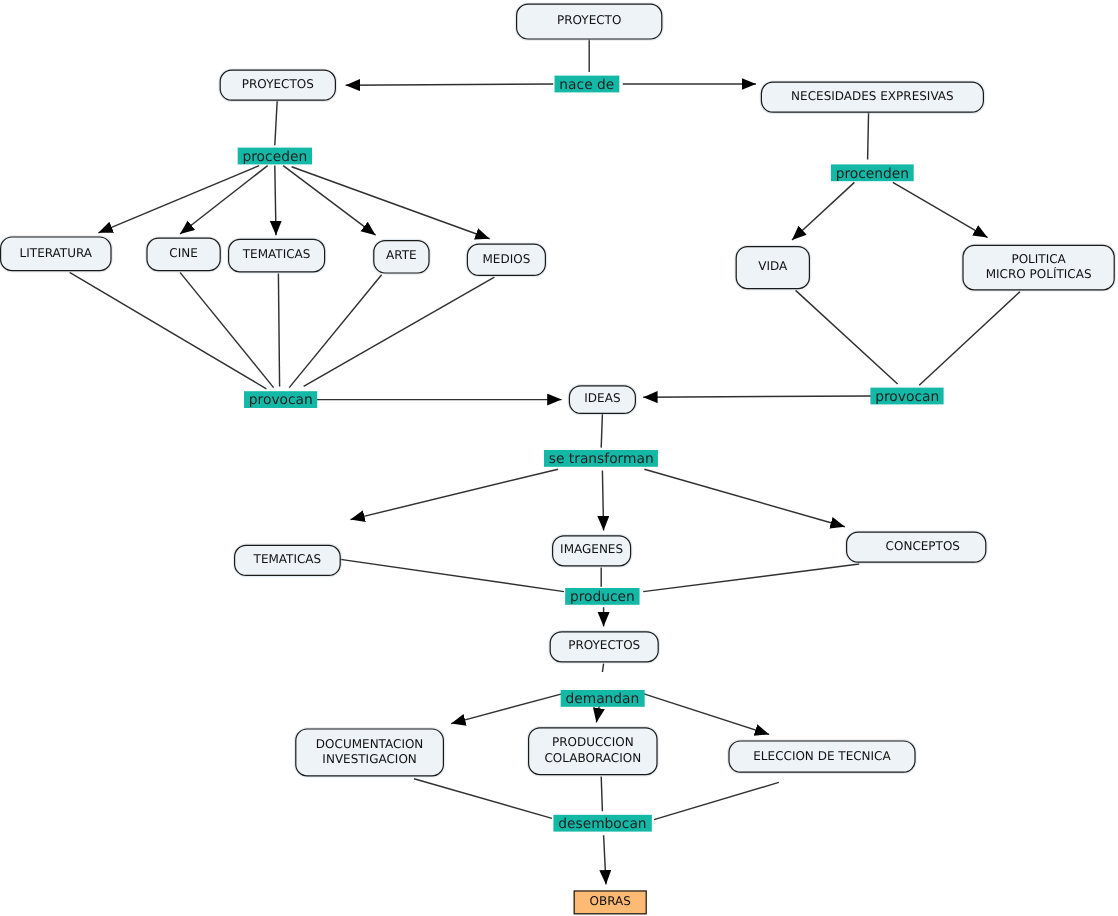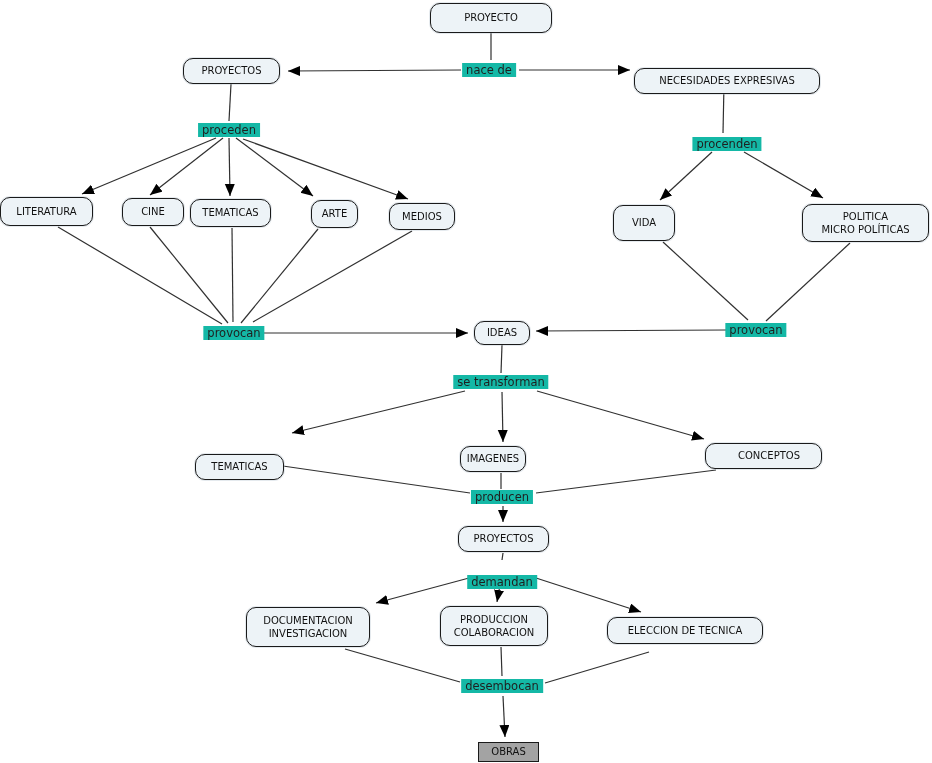--- a/index.html
+++ b/index.html
@@ -10,21 +10,21 @@
     position:absolute;box-sizing:border-box;
     display:flex;align-items:center;justify-content:center;
     text-align:center;
     background:#edf3f7;
     border:1.4px solid #1a1a1a;
     border-radius:10px;
     font-size:10px;line-height:1.35;color:#111;
     padding:2px 5px;white-space:pre-line;
     box-shadow:0 0 0 1px rgba(180,195,205,0.35);
   }
-  .node.rect{border-radius:0;background:#a3a3a3;box-shadow:none;border-width:1.2px;}
+  .node.rect{border-radius:0;background:#fdba74;box-shadow:none;border-width:1.2px;}
   .link-label{
     position:absolute;transform:translate(-50%,-50%);
     background:#14b8a6;padding:0 4px;
     font-size:11.5px;color:#1f1f1f;white-space:nowrap;
   }
 </style>
 </head>
 <body>
 
 <div class="stage">

